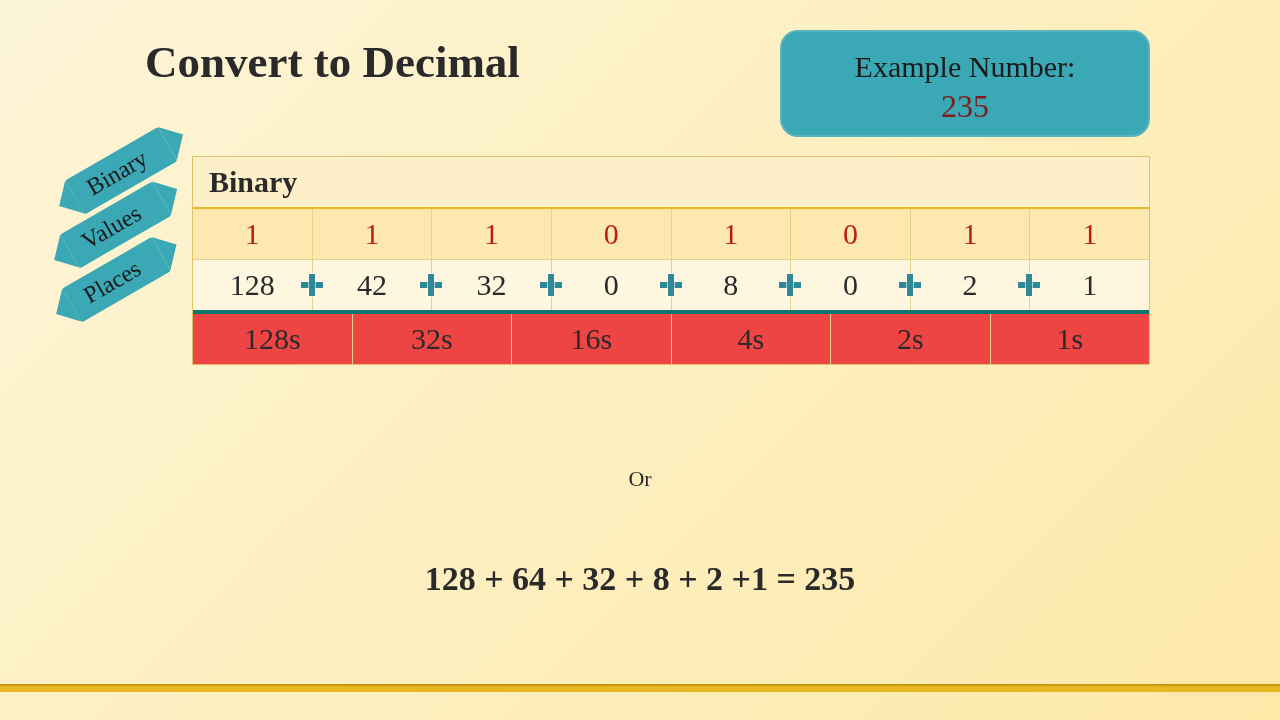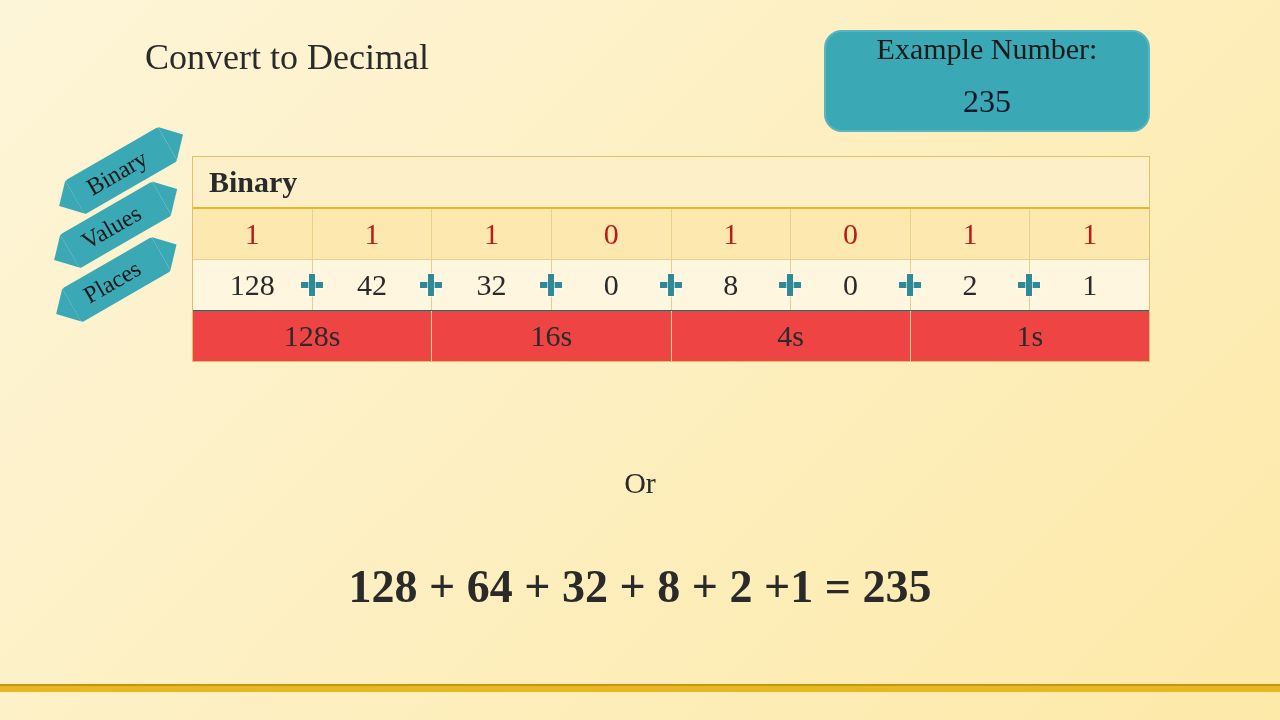--- a/index.html
+++ b/index.html
@@ -8,43 +8,43 @@
     height: 720px;
     background: linear-gradient(135deg, #fdf5d8 0%, #fde9a8 100%);
     font-family: Georgia, 'Times New Roman', serif;
     position: relative;
     overflow: hidden;
   }
   .title {
     position: absolute;
     top: 36px;
     left: 145px;
-    font-size: 36px;
-    font-weight: normal;
+    font-size: 45px;
+    font-weight: bold;
     color: #2a2a2a;
   }
   .example-box {
     position: absolute;
     top: 30px;
     right: 130px;
-    width: 326px;
+    width: 370px;
     background: #3ba8b5;
     border-radius: 18px;
-    padding: 2px 20px 12px;
+    padding: 20px 20px 12px;
     text-align: center;
     box-shadow: inset 0 0 0 2px rgba(255,255,255,0.15);
   }
   .example-label {
     font-size: 30px;
     color: #1a1a1a;
   }
   .example-number {
     font-size: 32px;
-    color: #0f172a;
-    margin-top: 17px;
+    color: #7f1d1d;
+    margin-top: 4px;
   }
   .diag-labels {
     position: absolute;
     left: 30px;
     top: 148px;
   }
   .diag {
     position: absolute;
     background: #3ba8b5;
     color: #1a1a1a;
@@ -103,21 +103,21 @@
     flex: 1;
     text-align: center;
     font-size: 30px;
     padding: 8px 0;
     border-right: 1px solid #e6d18a;
     position: relative;
   }
   .cell:last-child { border-right: none; }
   .row-binary { border-bottom: 1px solid #e6d18a; }
   .row-binary .cell { color: #b91c1c; background: #fde9b0; }
-  .row-values { border-bottom: 1px solid #0f766e; }
+  .row-values { border-bottom: 4px solid #0f766e; }
   .row-values .cell { color: #2a2a2a; background: #fff6e0; }
   .row-places .cell { color: #2a2a2a; background: #ef4444; }
 
   .plus {
     position: absolute;
     right: -13px;
     top: 50%;
     transform: translateY(-50%);
     width: 26px;
     height: 26px;
@@ -133,29 +133,29 @@
     box-shadow: 0 0 0 1px rgba(255,255,255,0.6);
   }
   .plus::before { width: 22px; height: 6px; }
   .plus::after { width: 6px; height: 22px; }
 
   .or-text {
     position: absolute;
     top: 466px;
     left: 50%;
     transform: translateX(-50%);
-    font-size: 30px;
+    font-size: 22px;
     color: #2a2a2a;
   }
   .sum-text {
     position: absolute;
     top: 560px;
     left: 50%;
     transform: translateX(-50%);
-    font-size: 46px;
+    font-size: 34px;
     font-weight: bold;
     color: #2a2a2a;
     white-space: nowrap;
   }
   .bottom-bar {
     position: absolute;
     bottom: 28px;
     left: 0;
     width: 100%;
     height: 8px;
@@ -199,22 +199,24 @@
     <div class="cell"><span>32</span><span class="plus"></span></div>
     <div class="cell"><span>0</span><span class="plus"></span></div>
     <div class="cell"><span>8</span><span class="plus"></span></div>
     <div class="cell"><span>0</span><span class="plus"></span></div>
     <div class="cell"><span>2</span><span class="plus"></span></div>
     <div class="cell"><span>1</span></div>
   </div>
 
   <div class="row row-places">
     <div class="cell">128s</div>
+    <div class="cell">32s</div>
     <div class="cell">16s</div>
     <div class="cell">4s</div>
+    <div class="cell">2s</div>
     <div class="cell">1s</div>
   </div>
 </div>
 
 <div class="or-text">Or</div>
 <div class="sum-text">128 + 64 + 32 + 8 + 2 +1 = 235</div>
 
 <div class="bottom-bar"></div>
 
 </body></html>

